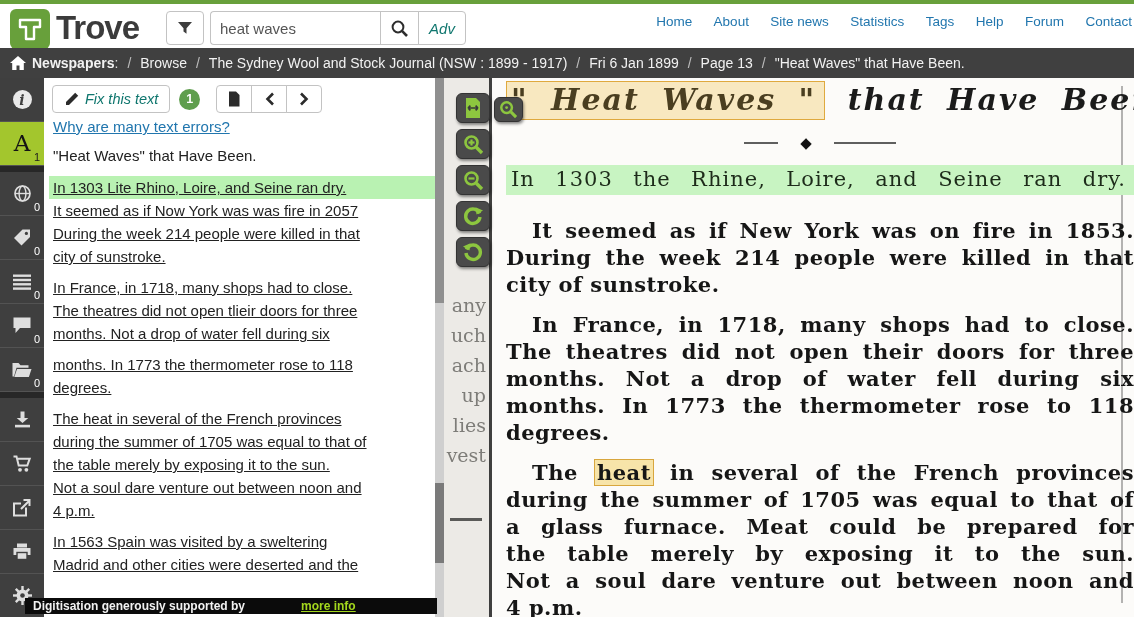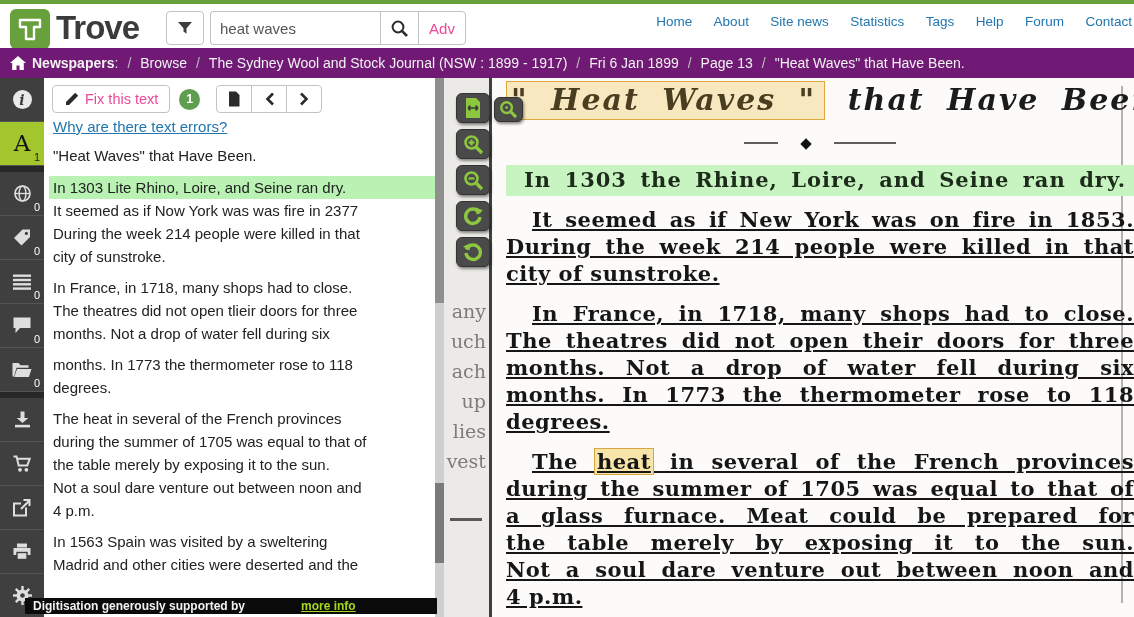--- a/index.html
+++ b/index.html
@@ -5,34 +5,34 @@
   * { margin:0; padding:0; box-sizing:border-box; }
   html,body { width:1134px; height:617px; overflow:hidden; }
   body { font-family:"Liberation Sans", sans-serif; position:relative; background:#fff; }
 
   
   .topbar { position:absolute; left:0; top:0; width:1134px; height:48px;
             background:#fff; border-top:4px solid #68a03b; }
   .logo { position:absolute; left:10px; top:5px; display:flex; align-items:flex-start; cursor:pointer; }
   .logo-text { font-size:33px; font-weight:bold; color:#3b3b3b; letter-spacing:-1px; margin-left:6px; }
   .searchbar { position:absolute; left:166px; top:7px; display:flex; height:34px; }
-  .btn { background:#fff; border:1px solid #c3c3c3; border-radius:4px; color:#ec4899;
-         display:inline-flex; align-items:center; justify-content:center; cursor:pointer; }
+  .btn { background:#fff; border:1px solid #c3c3c3; border-radius:4px; color:#0f766e;
+         display:inline-flex; align-items:center; justify-content:center; cursor:pointer;font-style:italic; }
   .filter-btn { width:38px; height:34px; margin-right:6px; }
   .search-input { width:170px; height:34px; border:1px solid #c3c3c3; border-right:none;
                   border-radius:4px 0 0 4px; padding:0 9px; font-size:15px; color:#555;
                   font-family:"Liberation Sans",sans-serif; outline:none; }
   .grp-btn { border-radius:0; width:39px; height:34px; margin-left:0; }
   .grp-btn:last-child { border-radius:0 4px 4px 0; width:48px; font-size:15px; margin-left:-1px; }
   .top-nav { position:absolute; right:2px; top:8px; white-space:nowrap; }
   .top-nav a { color:#2176ae; text-decoration:none; font-size:13.5px; margin-left:17px; }
 
   
   .breadcrumb-bar { position:absolute; left:0; top:48px; width:1134px; height:30px;
-                    background:#701a75; color:#f2f2f2; display:flex; align-items:center;
+                    background:#404040; color:#f2f2f2; display:flex; align-items:center;
                     padding:0 10px; font-size:14px; white-space:nowrap; overflow:hidden; }
   .bc-root { font-weight:bold; margin-left:6px; }
   .bc-colon { color:#ddd; }
   .bc-sep { color:#bdbdbd; margin:0 9px; }
   .bc-item { color:#f2f2f2; text-decoration:none; }
 
   
   .content { position:absolute; left:0; top:78px; width:1134px; height:539px; }
 
   
@@ -59,21 +59,21 @@
   .pg-group { display:flex; margin-left:17px; }
   .pg-group .btn { width:36px; height:28px; border-radius:0; margin-left:-1px; }
   .pg-group .btn:first-child { border-radius:4px 0 0 4px; }
   .pg-group .btn:last-child { border-radius:0 4px 4px 0; }
   .errors-link { position:absolute; left:9px; top:40px; font-size:15px; color:#2176ae;
                  text-decoration:underline; }
   .ocr-text { position:absolute; left:9px; top:66px; right:26px; font-size:15px; color:#222;
               line-height:23px; }
   .ocr-title { margin-bottom:9px; }
   .ocr-text p { margin:0 0 8px; }
-  .ocr-line { display:block; }
+  .ocr-line { display:block;text-decoration:underline; }
   .ocr-hl { background:#b9f2b2; margin-left:-4px; padding-left:4px; }
 
   
   .ocr-scroll { position:absolute; right:1px; top:62px; bottom:18px; width:15px;
                 background:#f4f4f4; border:1px solid #e0e0e0; }
   .sc-arrow { position:absolute; left:0; width:13px; height:13px; display:flex;
               align-items:center; justify-content:center; cursor:pointer; }
   .sc-arrow.up { top:0; } .sc-arrow.down { bottom:0; }
   .tri-up { width:0; height:0; border-left:4px solid transparent; border-right:4px solid transparent;
             border-bottom:5px solid #6f6f6f; }
@@ -93,47 +93,47 @@
   
   .image-panel { position:absolute; left:435px; top:0; width:699px; height:539px;
                  background:#fbfaf8; overflow:hidden; }
   .img-strip { position:absolute; left:0; top:0; width:9px; height:100%; background:#cfcfcf; cursor:pointer; }
   .img-strip .seg1 { position:absolute; top:0; height:225px; width:100%; background:#8f8f8f; }
   .img-strip .seg2 { position:absolute; top:405px; height:80px; width:100%; background:#7a7a7a; }
   .paper { position:absolute; left:9px; top:0; right:0; bottom:0; background:#fcfbf9; }
   .paper-edge { position:absolute; left:0; top:0; width:46px; height:100%; background:#eceae6; }
   .column-rule { position:absolute; left:45px; top:0; width:3px; height:100%; background:#1e1e1e; opacity:.85; }
   .right-rule { position:absolute; right:11px; top:8px; bottom:14px; width:2px; background:#777; opacity:.55; }
-  .fragments { position:absolute; left:0; top:218px; width:42px; text-align:right;
+  .fragments { position:absolute; left:0; top:212px; width:42px; text-align:right;
                font-family:"DejaVu Serif",serif; font-size:19px; color:#7d7c78; line-height:30px; }
   .frag-dash { position:absolute; left:6px; top:440px; width:32px; height:3px; background:#5a5a58; }
 
   
   .zoom-btn { position:absolute; width:34px; height:30px; background:#4a4a4a; border:1px solid #333;
               border-radius:6px; box-shadow:1px 2px 3px rgba(0,0,0,.45);
               display:flex; align-items:center; justify-content:center; cursor:pointer; }
   .zb-fit  { left:12px; top:15px; } .zb-area { left:50px; top:19px; width:29px; height:25px; }
   .zb-in   { left:12px; top:51px; } .zb-out { left:12px; top:87px; }
   .zb-cw   { left:12px; top:123px; } .zb-ccw { left:12px; top:159px; }
 
   
   .article { position:absolute; left:62px; top:4px; width:628px;
              font-family:"DejaVu Serif",serif; color:#161616; }
   .headline { font-size:30px; font-weight:bold; font-style:italic; letter-spacing:2px;
               word-spacing:10px; color:#1b1b1b; white-space:nowrap; }
   .hl-tan { background:#f8e8c0; border:1px solid #dfa93e; padding:0 8px 2px 4px; color:#4a3e20; }
   .ornament { display:flex; align-items:center; justify-content:center; margin:17px 0 13px; }
   .orn-line { height:2px; background:#2b2b2b; opacity:.75; }
   .orn-dia { font-size:15px; margin:0 22px; color:#111; }
-  .np-green { display:block; background:#c8f4c2; color:#1d2b1a; font-size:21px; font-weight:bold;
-              letter-spacing:1px; padding:2px 8px 4px 18px; margin:0 0 10px;
+  .np-green { display:block; background:#c8f4c2; color:#1d2b1a; font-size:21px; font-weight:normal;
+              letter-spacing:1px; padding:2px 8px 4px 5px; margin:0 0 22px;
               text-align:justify; text-align-last:justify; }
   .article p { margin:0 0 13px; }
   .np-line { display:block; font-size:21px; font-weight:bold; line-height:27px; letter-spacing:.5px;
-             text-align:justify; text-align-last:justify;text-decoration:underline; }
+             text-align:justify; text-align-last:justify; }
   .np-line.short { text-align-last:left; }
   .np-ind { text-indent:26px; }
   .np-hl { background:#f7e4a9; outline:1px solid #d8a63e; padding:0 2px; }
 
   svg { display:block; }
 </style>
 </head>
 <body>
 
 <header class="topbar">
@@ -302,27 +302,27 @@
             <path d="M9 1.5L3.5 7 9 12.5" fill="none" stroke="#2b2b2b" stroke-width="2.6"></path>
           </svg>
         </button>
         <button class="btn">
           <svg width="11" height="14" viewBox="0 0 11 14">
             <path d="M2 1.5L7.5 7 2 12.5" fill="none" stroke="#2b2b2b" stroke-width="2.6"></path>
           </svg>
         </button>
       </div>
     </div>
-    <a href="#" class="errors-link">Why are there text errors?</a>
+    <a href="#" class="errors-link">Why are many text errors?</a>
 
     <div class="ocr-text">
       <div class="ocr-title">"Heat Waves" that Have Been.</div>
       <p>
         <span class="ocr-line ocr-hl">In 1303 Lite Rhino, Loire, and Seine ran dry.</span>
-        <span class="ocr-line">It seemed as if Now York was was fire in 2377</span>
+        <span class="ocr-line">It seemed as if Now York was was fire in 2057</span>
         <span class="ocr-line">During the week 214 people were killed in that</span>
         <span class="ocr-line">city of sunstroke.</span>
       </p>
       <p>
         <span class="ocr-line">In France, in 1718, many shops had to close.</span>
         <span class="ocr-line">The theatres did not open tlieir doors for three</span>
         <span class="ocr-line">months. Not a drop of water fell during six</span>
       </p>
       <p>
         <span class="ocr-line">months. In 1773 the thermometer rose to 118</span>

